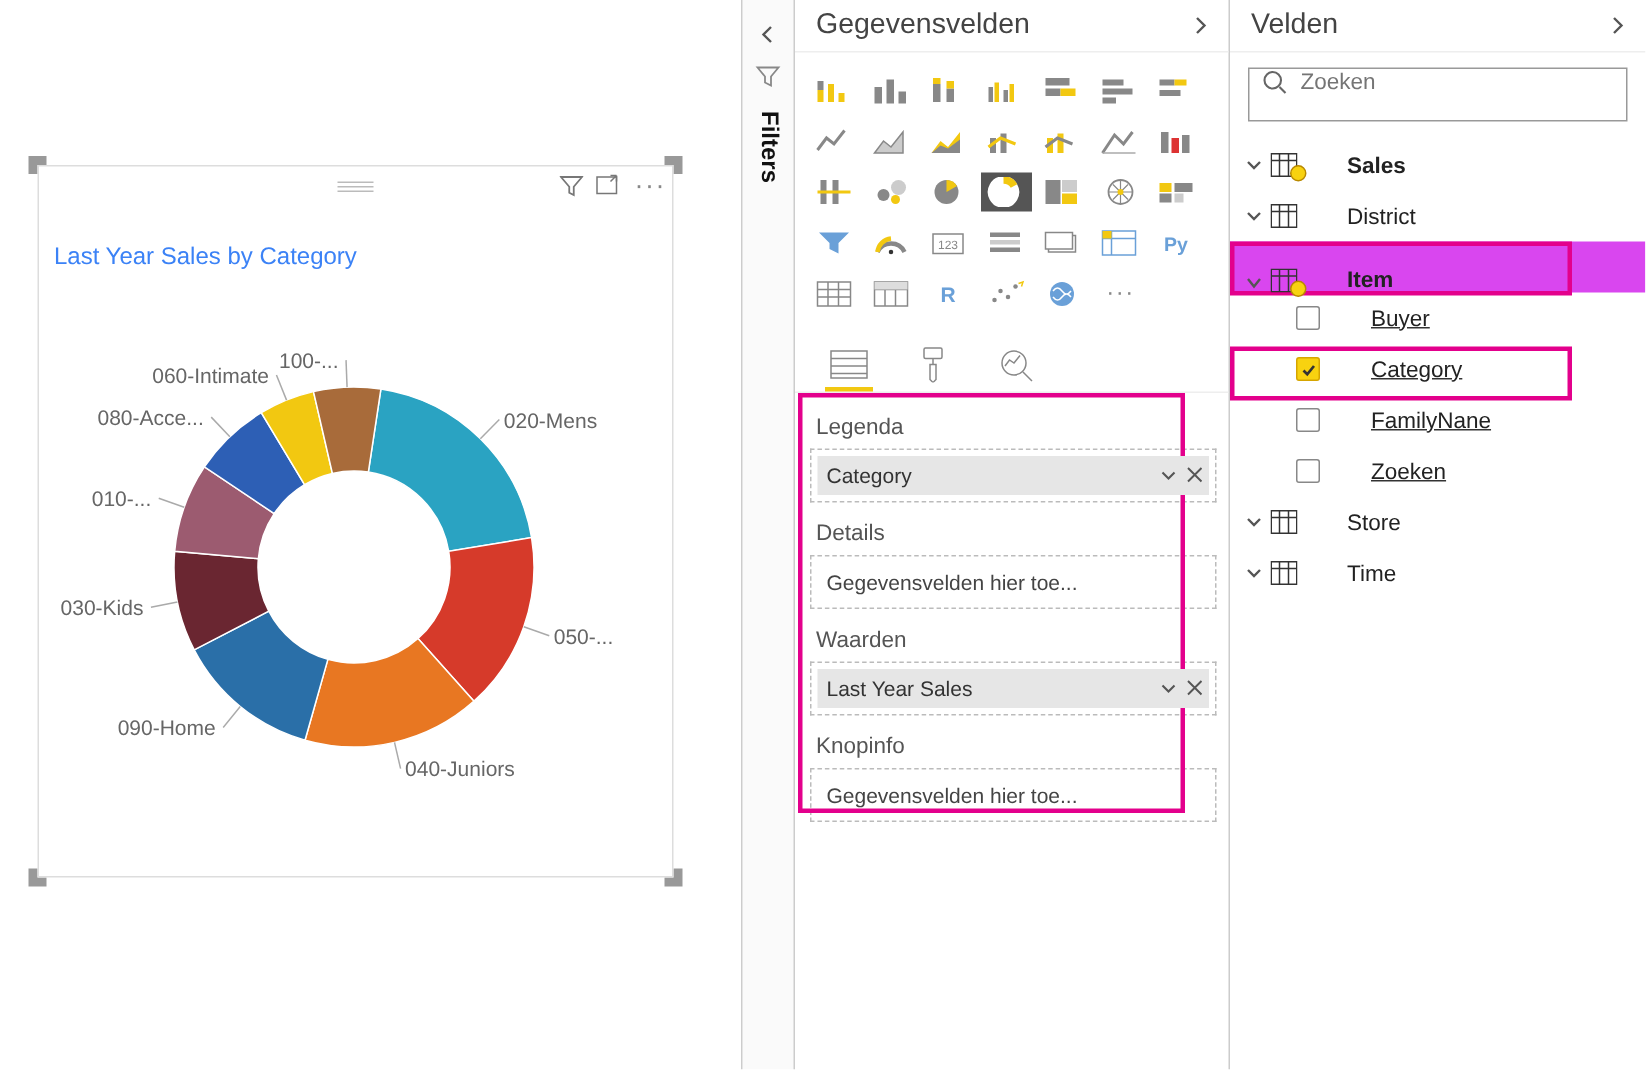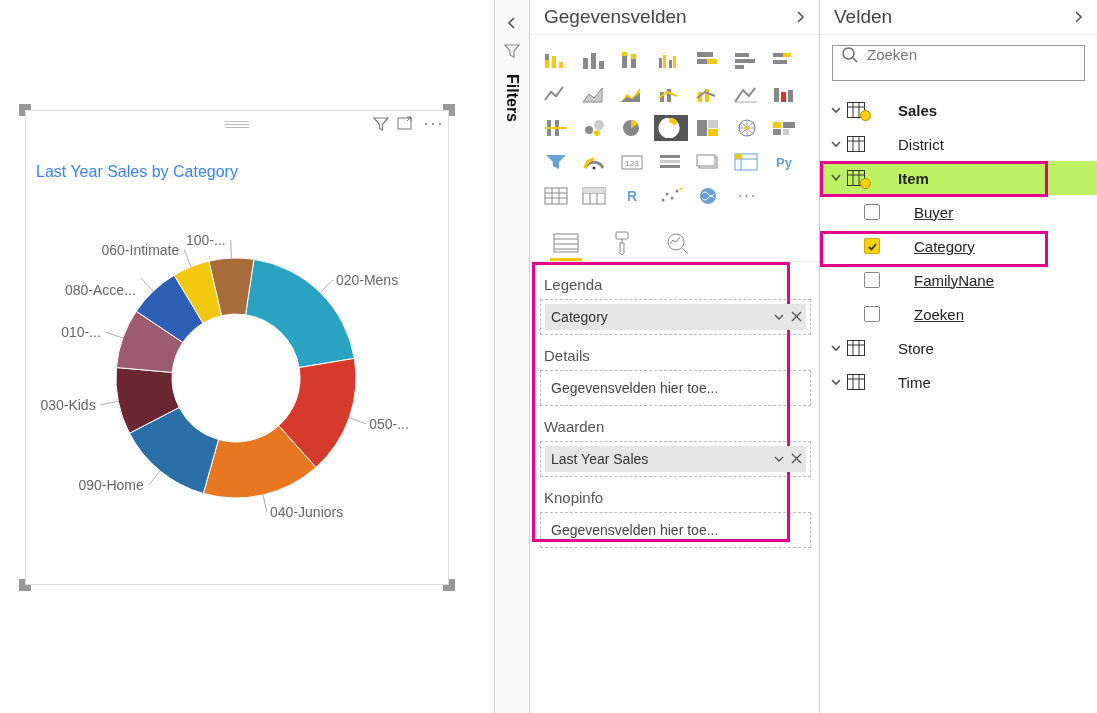--- a/index.html
+++ b/index.html
@@ -131,21 +131,21 @@
               <path d="M165.03627020297117 83.74235755356048L158.29171073341683 67.05371118659454" stroke="#aaa" fill="none"></path>
               <path d="M182.99437810755052 78.0782467365373A120 120 0 0 1 227.93257589683193 76.34747064767492L219.56404047831035 131.7186510120933A64 64 0 0 0 195.59700165736027 132.6417315928199Z" fill="#a86b3a" stroke="#fff" stroke-width="1"></path>
               <path d="M205.38167374722266 75.08890350504292L204.68892480930606 57.10223903079935" stroke="#aaa" fill="none"></path>
             </svg>
             <div class="dlabel" style="top: 88.7309px; left: 309.887px;">020-Mens</div>
             <div class="dlabel" style="top: 232.825px; left: 343.169px;">050-...</div>
             <div class="dlabel" style="top: 321.46px; left: 244.056px;">040-Juniors</div>
             <div class="dlabel" style="top: 293.951px; right: 304.21px; text-align: right;">090-Home</div>
             <div class="dlabel" style="top: 213.818px; right: 352.369px; text-align: right;">030-Kids</div>
             <div class="dlabel" style="top: 141.175px; right: 347.169px; text-align: right;">010-...</div>
-            <div class="dlabel" style="top: 87.0736px; right: 312.177px; text-align: right; margin-top: 12px;">080-Acce...</div>
+            <div class="dlabel" style="top: 87.0736px; right: 312.177px; text-align: right;">080-Acce...</div>
             <div class="dlabel" style="top: 59.0537px; right: 268.708px; text-align: right;">060-Intimate</div>
             <div class="dlabel" style="top: 49.1022px; right: 222.311px; text-align: right;">100-...</div>
           </div>
       </div>
     </div>
   </div>
 
   <div class="filters-strip">
     <span class="chev">
       <svg width="14" height="14" viewBox="0 0 14 14">
@@ -519,21 +519,21 @@
           </span>
         <span class="ticonwrap">
           <svg width="18" height="16" viewBox="0 0 18 16">
               <rect x="0.5" y="0.5" width="17" height="15" fill="none" stroke="#333"></rect>
               <path d="M0.5 5h17M6 0.5v15M12 0.5v15" stroke="#333"></path>
             </svg>
         </span>
         <span class="tlabel">District</span>
       </div>
 
-      <div class="tree-row bold" style="background:#bef264;">
+      <div class="tree-row bold" style="background:#d946ef;align-items:flex-end;">
         <span class="caret">
             <svg width="12" height="12" viewBox="0 0 12 12">
               <path d="M3 2l5 4-5 4" fill="none" stroke="#555" stroke-width="1.6" transform="rotate(90 6 6)"></path>
             </svg>
           </span>
         <span class="ticonwrap">
           <svg width="18" height="16" viewBox="0 0 18 16">
               <rect x="0.5" y="0.5" width="17" height="15" fill="none" stroke="#333"></rect>
               <path d="M0.5 5h17M6 0.5v15M12 0.5v15" stroke="#333"></path>
             </svg>

